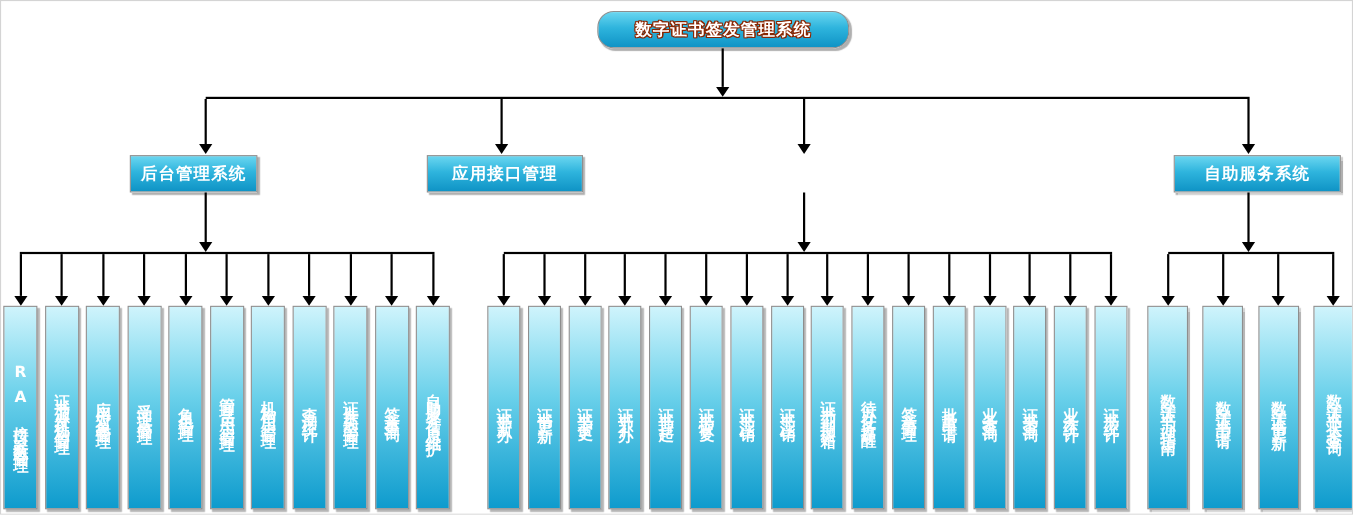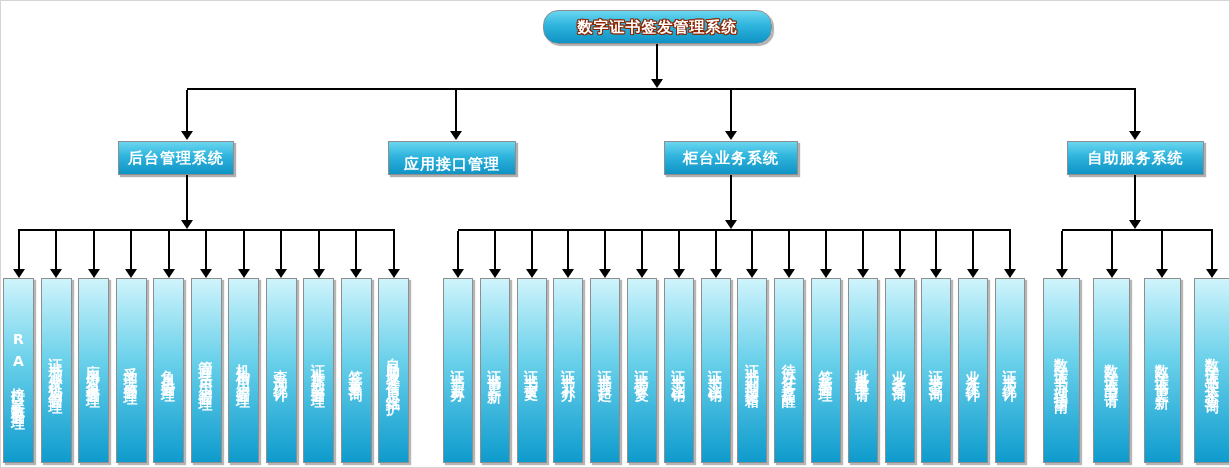--- a/index.html
+++ b/index.html
@@ -50,27 +50,24 @@
   <i class="vl" style="left:454px;top:89px;height:41px;"></i>
   <i class="ah" style="left:449px;top:130px;"></i>
   <i class="vl" style="left:729px;top:89px;height:41px;"></i>
   <i class="ah" style="left:724px;top:130px;"></i>
   <i class="vl" style="left:1133px;top:89px;height:41px;"></i>
   <i class="ah" style="left:1128px;top:130px;"></i>
 
   <div class="hbox" style="left:117px;top:140px;width:116px;">
     <span>后台管理系统</span>
   </div>
-  <div class="hbox" style="left:387px;top:140px;width:128px;align-items:flex-end;">
+  <div class="hbox" style="left:387px;top:140px;width:142px;">
     <span>应用接口管理</span>
   </div>
-  <div class="hbox" style="left:663px;top:140px;width:134px;">
-    <span>柜台业务系统</span>
-  </div>
-  <div class="hbox" style="left:1066px;top:140px;width:137px;">
+  <div class="hbox" style="left:1066px;top:140px;width:152px;">
     <span>自助服务系统</span>
   </div>
 
   <i class="vl" style="left:185px;top:174px;height:45px;"></i>
   <i class="ah" style="left:180px;top:219px;"></i>
   <i class="hl" style="left:17px;top:228px;width:377px;"></i>
 
   <i class="vl" style="left:729px;top:174px;height:45px;"></i>
   <i class="ah" style="left:724px;top:219px;"></i>
   <i class="hl" style="left:457px;top:228px;width:553px;"></i>

